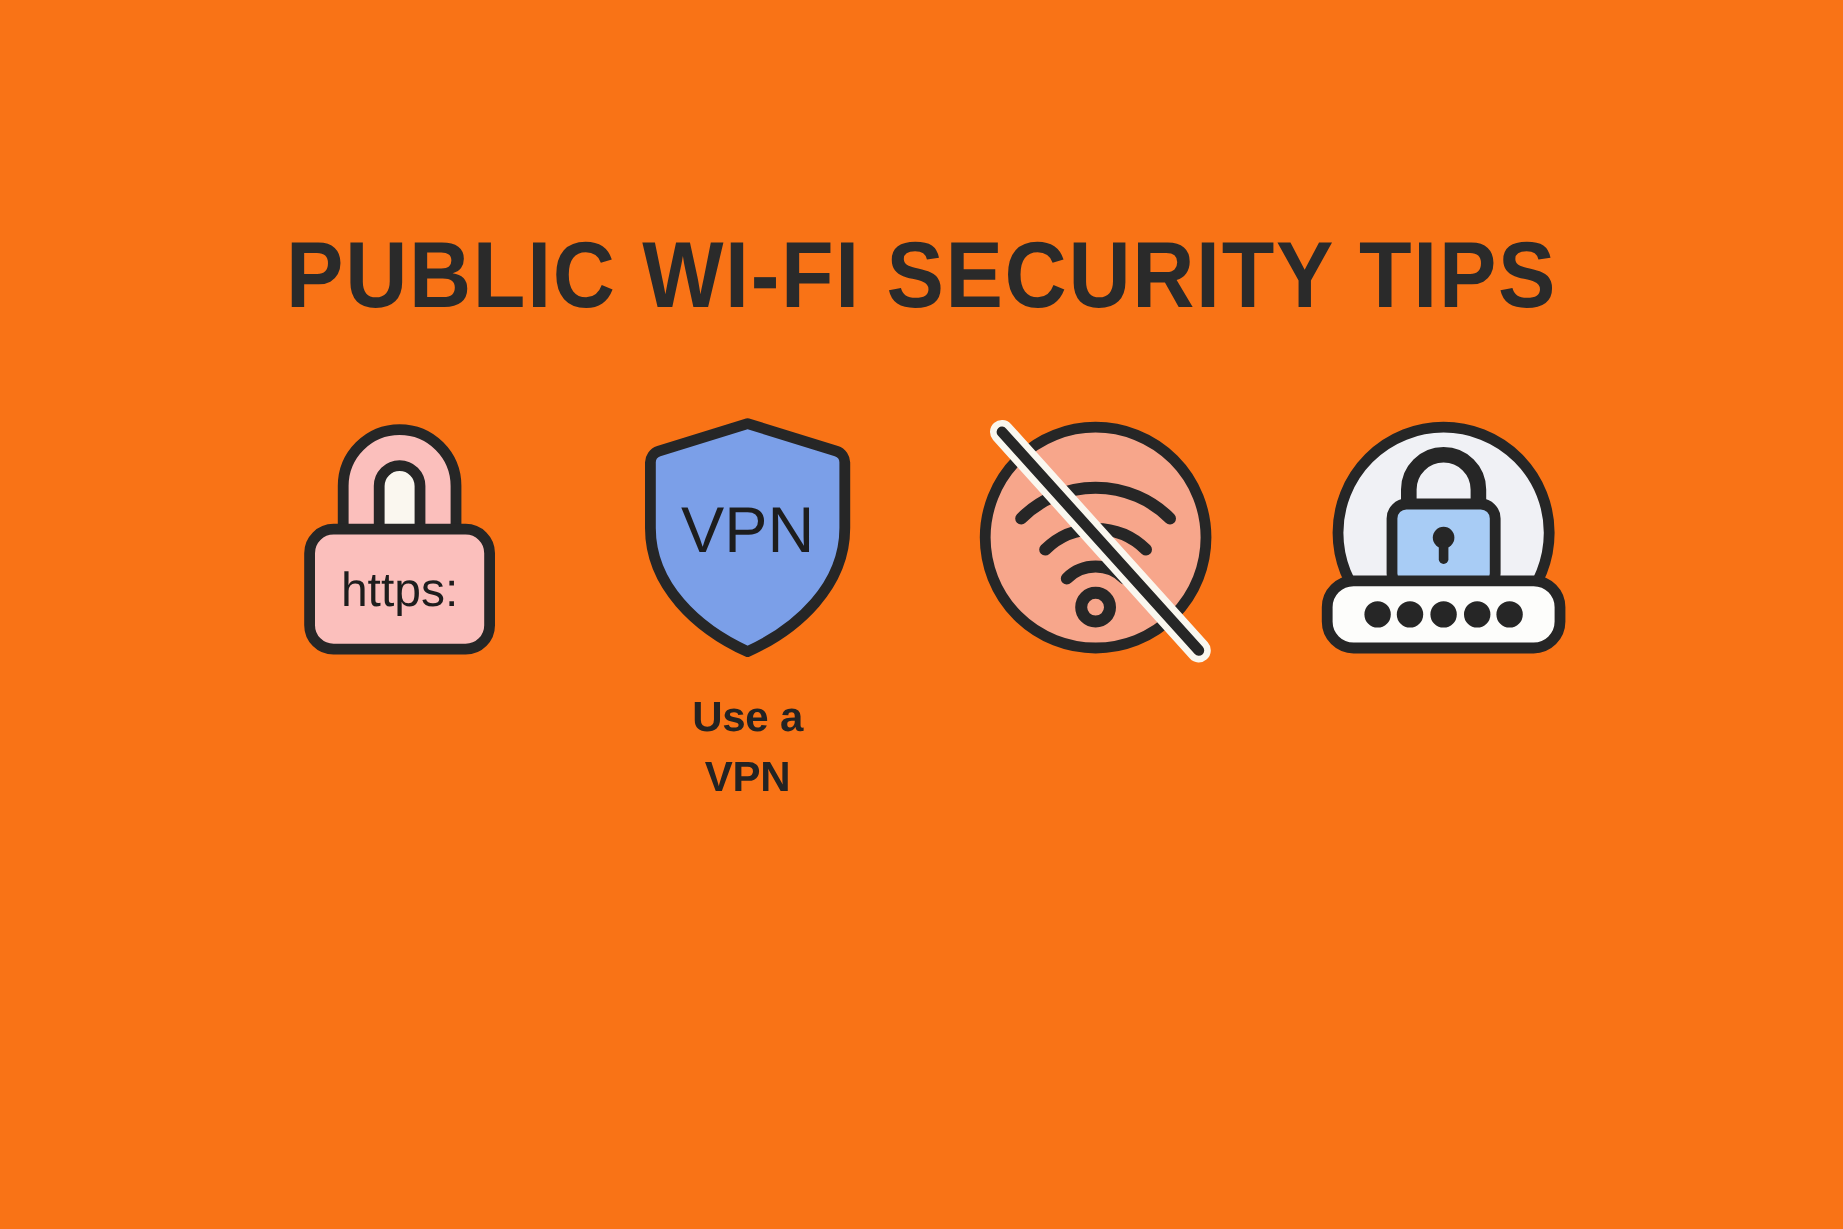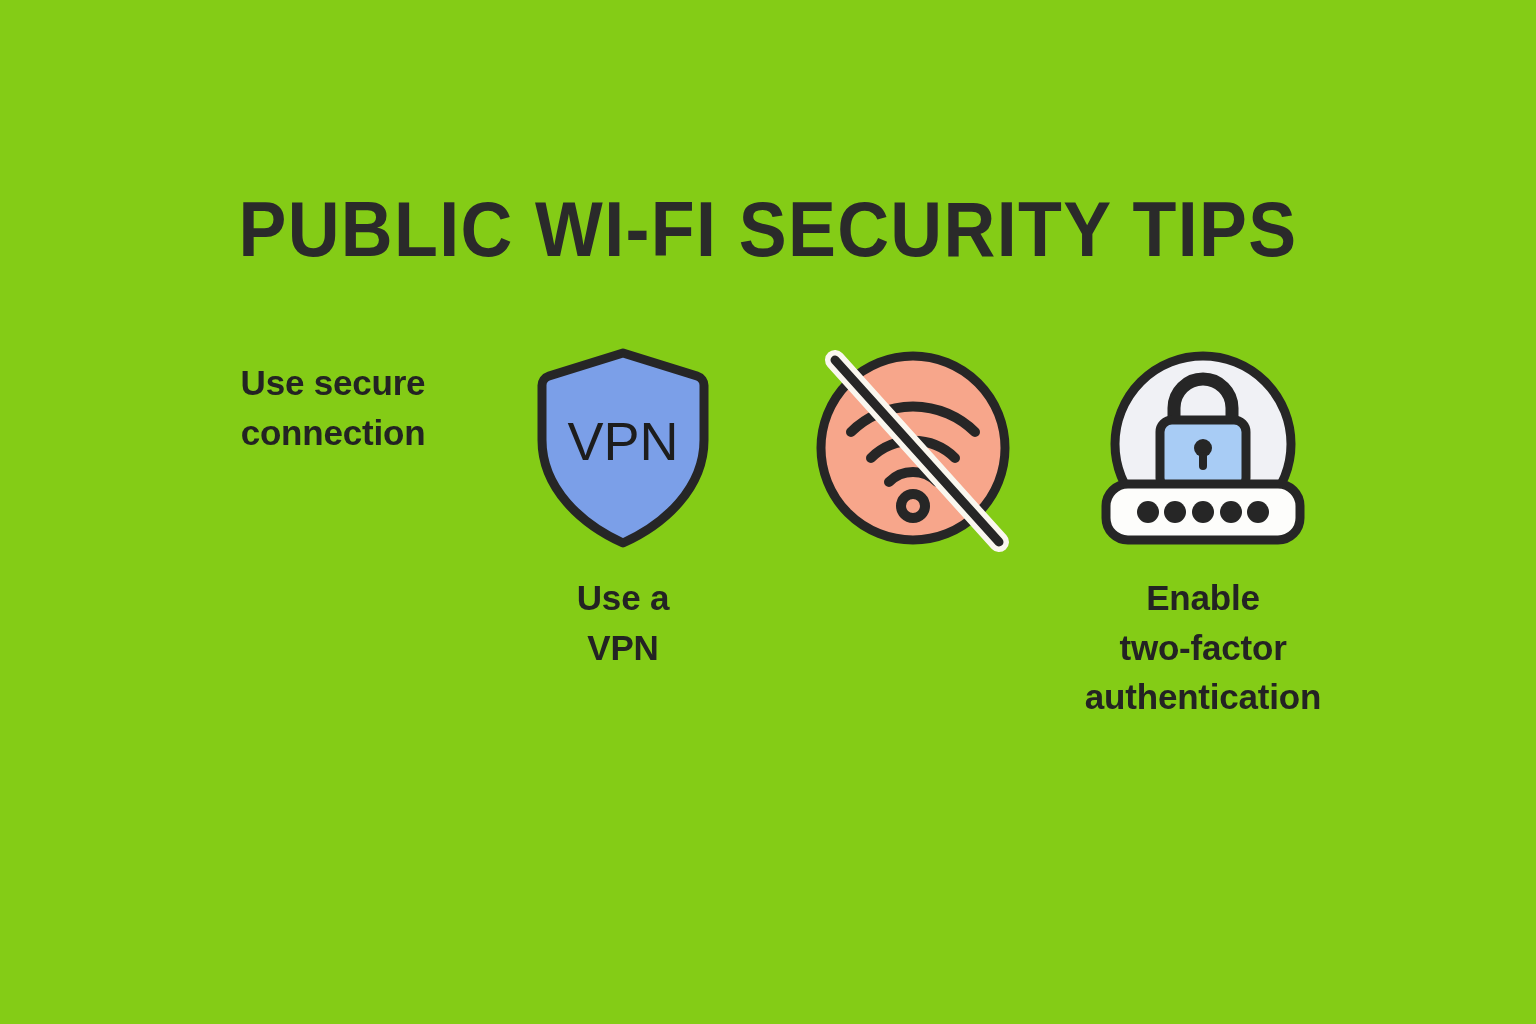--- a/index.html
+++ b/index.html
@@ -13,21 +13,21 @@
     background: #faf7ef;
     font-family: "Liberation Sans", sans-serif;
     color: #2b2b2b;
     overflow: hidden;
     position: relative;
   }
 
   #poster {
     position: absolute;
     inset: 0;
-    background: #84cc16;
+    background: #f97316;
   }
 
   
   .title {
     position: absolute;
     top: 138px;
     left: 0;
     width: 100%;
     text-align: center;
     font-family: "Liberation Sans", sans-serif;
@@ -84,22 +84,31 @@
 </head>
 <body>
 
 <div id="poster">
 
   <h1 class="title">PUBLIC WI-FI SECURITY TIPS</h1>
 
   <div class="tips-row">
 
     <div class="tip">
-      <div class="tip-caption">Use secure
-connection</div>
+      <div class="tip-icon">
+        <svg width="170" height="190" viewBox="0 0 170 190" aria-hidden="true">
+
+          <path d="M38 96 L38 52 A47 47 0 0 1 132 52 L132 96 Z" fill="#fbbfbc" stroke="#262626" stroke-width="9" stroke-linejoin="round"></path>
+
+          <path d="M68 96 L68 52 A17 17 0 0 1 102 52 L102 96 Z" fill="#faf7ef" stroke="#262626" stroke-width="9" stroke-linejoin="round"></path>
+
+          <rect x="10" y="88" width="150" height="100" rx="20" ry="20" fill="#fbbfbc" stroke="#262626" stroke-width="9"></rect>
+          <text x="85" y="152" text-anchor="middle" font-family="Liberation Sans, sans-serif" font-size="40" fill="#1d1d1d">https:</text>
+        </svg>
+      </div>
     </div>
 
     <div class="tip">
       <div class="tip-icon">
         <svg width="172" height="200" viewBox="0 0 172 200" aria-hidden="true">
           <path d="M86 5
                    L160 28
                    A10 10 0 0 1 167 38
                    L167 92
                    C167 140 128 176 86 195
@@ -146,20 +155,17 @@
           <rect x="8" y="136" width="194" height="56" rx="22" ry="22" fill="#fdfdfb" stroke="#262626" stroke-width="9"></rect>
           <g fill="#262626">
             <circle cx="50" cy="164" r="11"></circle>
             <circle cx="77" cy="164" r="11"></circle>
             <circle cx="105" cy="164" r="11"></circle>
             <circle cx="133" cy="164" r="11"></circle>
             <circle cx="160" cy="164" r="11"></circle>
           </g>
         </svg>
       </div>
-      <div class="tip-caption">Enable
-two-factor
-authentication</div>
     </div>
 
 
   </div>
 </div>
 
 </body></html>

